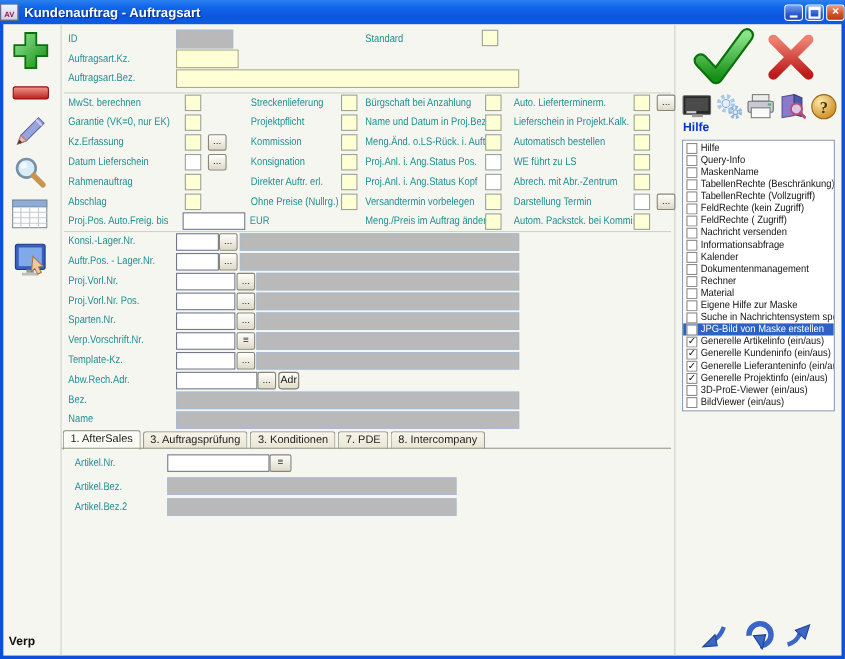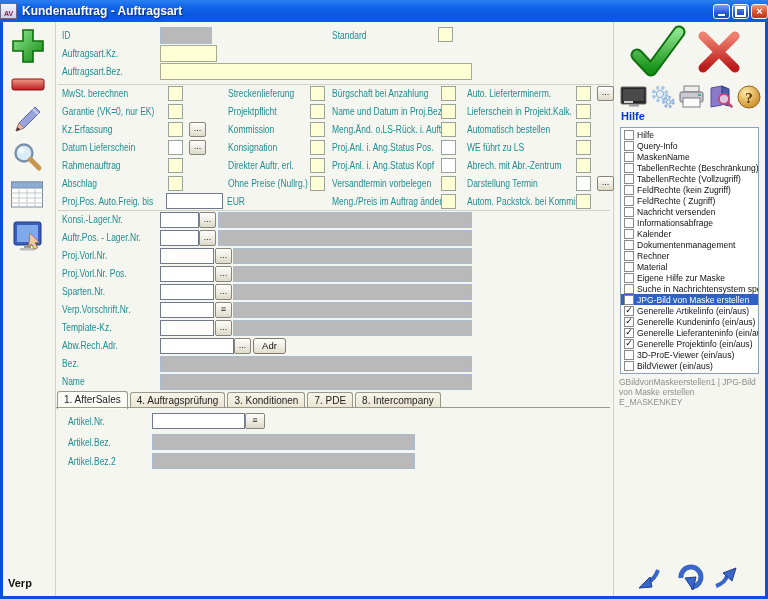--- a/index.html
+++ b/index.html
@@ -28,21 +28,21 @@
   .tl{position:absolute;color:#1f8e8e;font-size:10px;white-space:nowrap;
       transform:scaleX(.85);transform-origin:0 0;line-height:12px;}
   .yfield{position:absolute;background:#ffffd6;border:1px solid #a9ab8e;box-sizing:border-box;height:15px;font-size:10px;padding:0 2px;}
   .gfield{position:absolute;background:#b9b9b9;border:1px solid #a9bccf;box-sizing:border-box;height:15px;}
   .wfield{position:absolute;background:#fff;border:1px solid #71798c;box-sizing:border-box;height:15px;font-size:10px;padding:0 2px;font-family:"Liberation Sans",sans-serif;}
   .cbox{position:absolute;width:13px;height:13px;background:#ffffd6;border:1px solid #99a399;box-sizing:content-box;}
   .cbox.white{background:#fff;}
   .mini-btn{position:absolute;width:17px;height:15px;background:linear-gradient(#fefefb,#dedac9);
     border:1px solid #85857a;border-radius:2px;box-sizing:border-box;text-align:center;
     font-size:9px;line-height:11px;color:#222;cursor:default;}
-  .adr-btn{position:absolute;width:33px;height:16px;background:linear-gradient(#fefefb,#e2ddcb);
+  .adr-btn{position:absolute;width:19px;height:16px;background:linear-gradient(#fefefb,#e2ddcb);
     border:1px solid #7a7a6e;border-radius:3px;box-sizing:border-box;text-align:center;font-size:9.5px;line-height:13px;color:#111;}
   
   .tabbar{position:absolute;left:57px;top:390px;height:18px;white-space:nowrap;}
   .tab{display:inline-block;font-size:10px;color:#222;padding:2px 6px;margin-right:2px;
     background:linear-gradient(#f7f5ea,#e9e5d2);border:1px solid #99998a;border-bottom:none;
     border-radius:3px 3px 0 0;transform:translateY(0);}
   .tab.active{background:#fcfcf6;padding-bottom:4px;position:relative;top:-1px;}
   
   .ltool{position:absolute;}
   .suche{position:absolute;left:8px;top:577px;font-size:11px;font-weight:bold;color:#111;}
@@ -245,21 +245,21 @@
       <div class="tl" style="left: 62px; top: 128px;">Abw.Rech.Adr.</div>
       <input class="wfield" style="left: 160px; top: 126px; width: 74px; height: 16px;">
       <div class="mini-btn" style="left: 234px; top: 126px; height: 16px; line-height: 13px;">...</div>
       <div class="adr-btn" style="left: 253px; top: 126px;">Adr</div>
       <div class="tl" style="left: 62px; top: 146px;">Bez.</div>
       <div class="gfield" style="left: 160px; top: 144px; width: 312px; height: 16px;"></div>
       <div class="tl" style="left: 62px; top: 164px;">Name</div>
       <div class="gfield" style="left: 160px; top: 162px; width: 312px; height: 16px;"></div>
     </div>
 
-  <div class="tabbar" id="tabbar"><span class="tab active">1. AfterSales</span><span class="tab">4. Auftragsprüfung</span><span class="tab">3. Konditionen</span><span class="tab">7. PDE</span><span class="tab">8. Intercompany</span></div>
+  <div class="tabbar" id="tabbar"><span class="tab active">1. AfterSales</span><span class="tab">3. Auftragsprüfung</span><span class="tab">3. Konditionen</span><span class="tab">7. PDE</span><span class="tab">8. Intercompany</span></div>
   <div class="hsep" style="left:56px;top:407px;width:554px;background:#99998a;"></div>
 
   <div class="tl" style="left:68px;top:416px;">Artikel.Nr.</div>
   <input class="wfield" style="left: 152px; top: 413px; width: 93px; height: 16px;" value="">
   <div class="mini-btn" style="left:245px;top:413px;width:20px;height:16px;line-height:13px;">≡</div>
   <div class="tl" style="left:68px;top:437px;">Artikel.Bez.</div>
   <div class="gfield" style="left:152px;top:434px;width:263px;height:16px;"></div>
   <div class="tl" style="left:68px;top:456px;">Artikel.Bez.2</div>
   <div class="gfield" style="left:152px;top:453px;width:263px;height:16px;"></div>
 
@@ -417,24 +417,20 @@
       </div>
       <div class="hitem">
         <span class="hcb"></span>
         <span class="hlab">3D-ProE-Viewer (ein/aus)</span>
       </div>
       <div class="hitem">
         <span class="hcb"></span>
         <span class="hlab">BildViewer (ein/aus)</span>
       </div>
     </div>
-  <div class="hcap">
-    <div>GBildvonMaskeerstellen1 | JPG-Bild von Maske erstellen</div>
-    <div>E_MASKENKEY</div>
-  </div>
   <div class="abs" style="left:636px;top:566px;">
     <svg width="26" height="26" viewBox="0 0 26 26">
         <path d="M22 4 Q19 13 12 16" fill="none" stroke="#3a66c8" stroke-width="4"></path>
         <polygon points="14,11 3,22 16,21" fill="#3a66c8" stroke="#1d3f92"></polygon>
       </svg>
   </div>
   <div class="abs" style="left:674px;top:558px;">
     <svg width="32" height="34" viewBox="0 0 32 34">
         <path d="M7 20 a10 10 0 1 1 10 9" fill="none" stroke="#3a66c8" stroke-width="5"></path>
         <polygon points="11,20 19,32 22,19" fill="#3a66c8" stroke="#1d3f92"></polygon>

